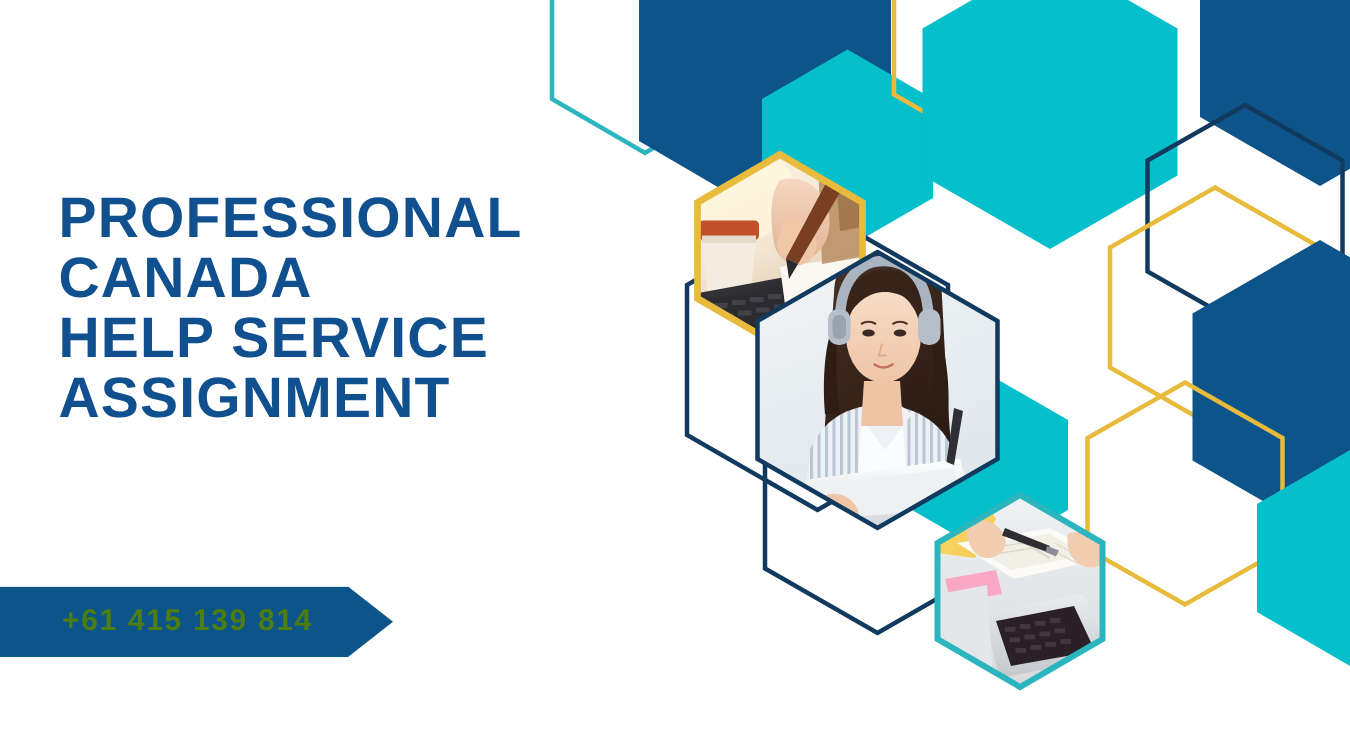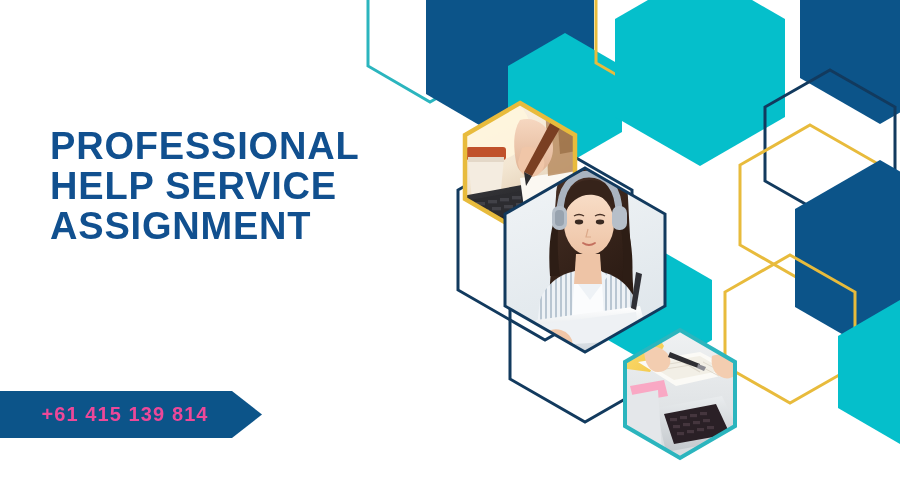--- a/index.html
+++ b/index.html
@@ -14,21 +14,21 @@
     position:relative;
     width:900px; height:500px;
     background:#ffffff;
     overflow:hidden;
   }
   #art { position:absolute; inset:0; width:900px; height:500px; }
 
   
   .headline {
     position:absolute;
-    left:50px; top:126px;
+    left:39px; top:126px;
     width:400px;
     color:#11508F;
     font-family:"Liberation Sans", sans-serif;
     font-weight:bold;
     font-size:38px;
     line-height:40px;
     letter-spacing:0.8px;
     text-transform:uppercase;
     z-index:40;
     pointer-events:none;
@@ -44,21 +44,21 @@
   }
   .phone-ribbon .shape {
     position:absolute; inset:0;
     background:#0C5489;
     clip-path: polygon(0 0, 232px 0, 262px 50%, 232px 100%, 0 100%);
   }
   .phone-ribbon .phone-text {
     position:absolute;
     left:0; top:0; right:30px; bottom:0;
     display:flex; align-items:center; justify-content:center;
-    color:#ec4899;
+    color:#4d7c0f;
     font-family:"Liberation Sans", sans-serif;
     font-weight:bold;
     font-size:20px;
     letter-spacing:1.1px;
     padding-left:18px;
   }
 </style>
 </head>
 <body>
 
@@ -291,20 +291,21 @@
           <rect x="707" y="426" width="7" height="3.2"></rect>
       </g>
 
       <path d="M626,396 L658,390 L662,452 L628,452 Z" fill="#e4e7ea"></path>
     </g>
     <polygon points="680,330 735,362 735,426 680,458 625,426 625,362" fill="none" stroke="#2BB5BE" stroke-width="4"></polygon>
   </svg>
 
   <div class="headline">
     <span class="ln">PROFESSIONAL</span>
+    <span class="ln">CANADA</span>
     <span class="ln">HELP SERVICE</span>
     <span class="ln">ASSIGNMENT</span>
   </div>
 
   <div class="phone-ribbon">
     <div class="shape"></div>
     <div class="phone-text">+61 415 139 814</div>
   </div>
 
 </div>

